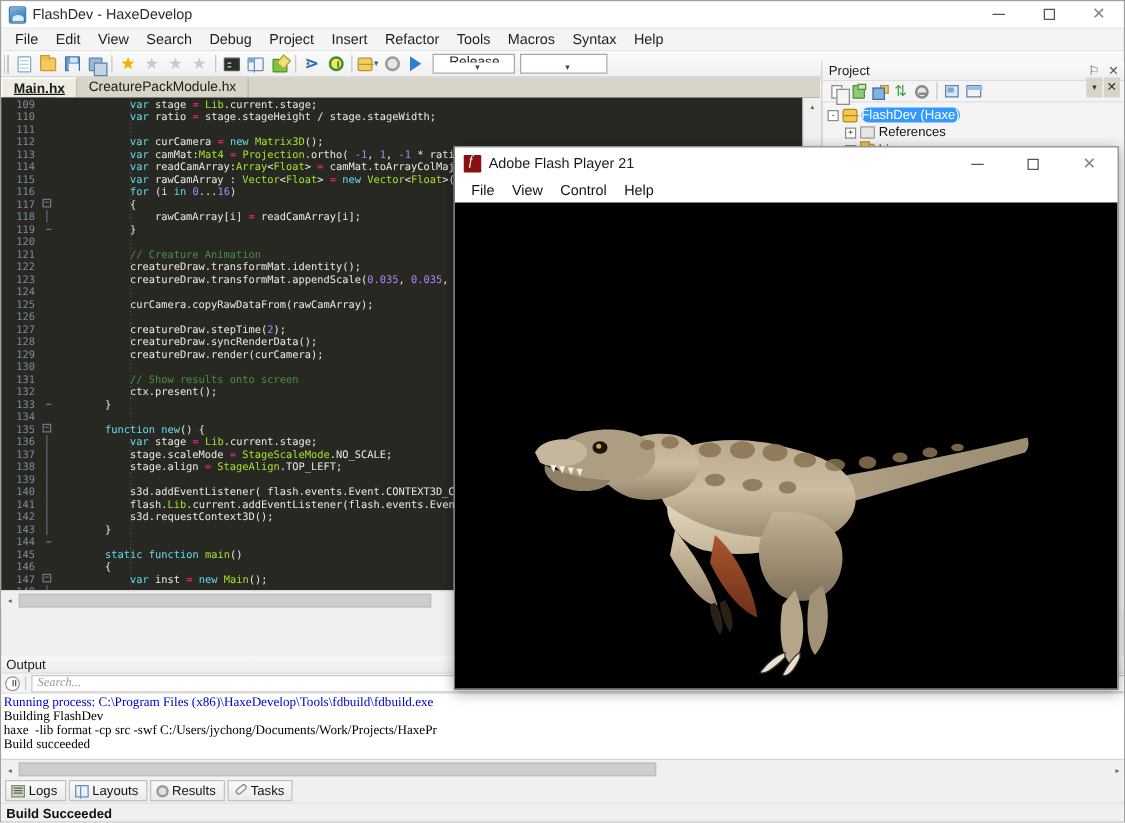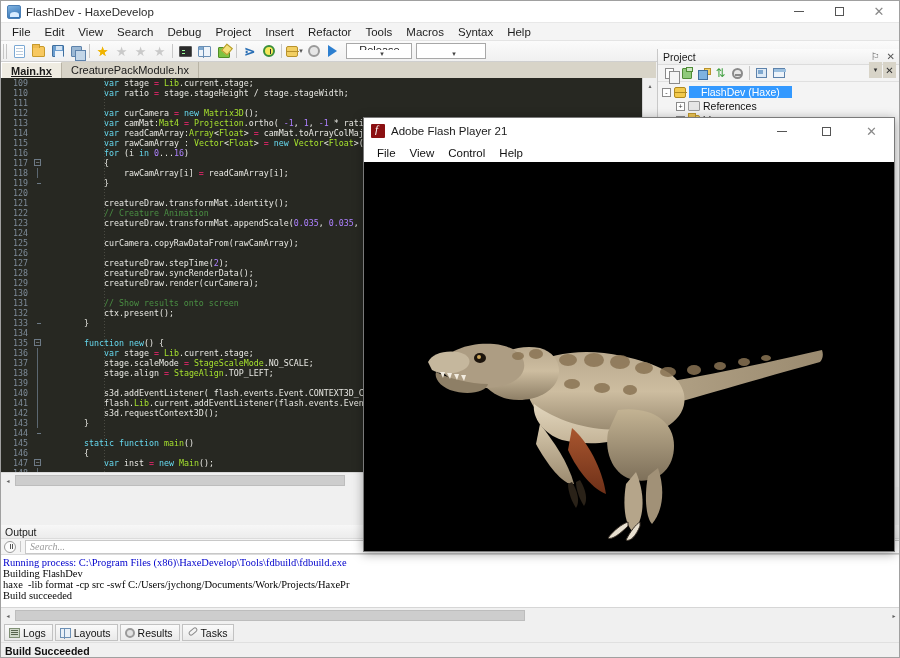--- a/index.html
+++ b/index.html
@@ -323,21 +323,21 @@
   .node-icon-pkg::after { content:""; position:absolute; left:0; top:4px; width:12px; height:1px; background:#b08a1f; }
   .node-icon-ref {
     width: 12px; height: 10px; background: #e6e6e6; border: 1px solid #9a9a9a;
     border-radius: 1px; flex: none;
   }
   .node-icon-folder {
     width: 12px; height: 10px; background: #f2cf63; border: 1px solid #bd962f;
     border-radius: 1px 2px 1px 1px; position: relative; flex: none;
   }
   .node-icon-folder::before{content:"";position:absolute;left:-1px;top:-3px;width:6px;height:3px;background:#ebc355;border:1px solid #bd962f;border-bottom:none;}
-  .node-sel { background: #3399ff; color: #fff; padding: 0 12px; }
+  .node-sel { background: #3399ff; color: #fff; padding: 0 0; border-radius: 6px; }
   .node-lbl { white-space: nowrap; }
 
   
   .bg-right-strip {
     position: absolute; left: 656px; top: 80px; width: 243px; height: 310px;
     overflow: hidden; pointer-events: none;
   }
   .bg-txt {
     position: absolute; font-family: "DejaVu Sans Mono", monospace;
     font-size: 8.3px; color: #9fb7cc;
@@ -608,22 +608,22 @@
           <div class="cl">&nbsp;</div>
           <div class="cl"><span class="pln">            </span><span class="kw">var</span><span class="id"> curCamera </span><span class="op">=</span><span class="pln"> </span><span class="kw">new</span><span class="pln"> </span><span class="typ">Matrix3D</span><span class="id">();</span></div>
           <div class="cl"><span class="pln">            </span><span class="kw">var</span><span class="id"> camMat:</span><span class="typ">Mat4</span><span class="id"> </span><span class="op">=</span><span class="pln"> </span><span class="typ">Projection</span><span class="id">.ortho( </span><span class="num">-1</span><span class="id">, </span><span class="num">1</span><span class="id">, </span><span class="num">-1</span><span class="id"> * ratio, </span><span class="num">1</span><span class="id"> * ratio, </span><span class="num">-1</span><span class="id">, </span><span class="num">1</span><span class="id">);</span></div>
           <div class="cl"><span class="pln">            </span><span class="kw">var</span><span class="id"> readCamArray:</span><span class="typ">Array</span><span class="id">&lt;</span><span class="typ">Float</span><span class="id">&gt; </span><span class="op">=</span><span class="id"> camMat.toArrayColMajor();</span></div>
           <div class="cl"><span class="pln">            </span><span class="kw">var</span><span class="id"> rawCamArray : </span><span class="typ">Vector</span><span class="id">&lt;</span><span class="typ">Float</span><span class="id">&gt; </span><span class="op">=</span><span class="pln"> </span><span class="kw">new</span><span class="pln"> </span><span class="typ">Vector</span><span class="id">&lt;</span><span class="typ">Float</span><span class="id">&gt;(</span><span class="num">16</span><span class="id">);</span></div>
           <div class="cl"><span class="pln">            </span><span class="kw">for</span><span class="id"> (i </span><span class="kw">in</span><span class="pln"> </span><span class="num">0</span><span class="id">...</span><span class="num">16</span><span class="id">)</span></div>
           <div class="cl"><span class="id">            {</span></div>
           <div class="cl"><span class="id">                rawCamArray[i] </span><span class="op">=</span><span class="id"> readCamArray[i];</span></div>
           <div class="cl"><span class="id">            }</span></div>
           <div class="cl">&nbsp;</div>
+          <div class="cl"><span class="cmt">            // Creature Animation</span></div>
           <div class="cl"><span class="id">            creatureDraw.transformMat.identity();</span></div>
-          <div class="cl"><span class="cmt">            // Creature Animation</span></div>
           <div class="cl"><span class="id">            creatureDraw.transformMat.appendScale(</span><span class="num">0.035</span><span class="id">, </span><span class="num">0.035</span><span class="id">, </span><span class="num">0.035</span><span class="id">);</span></div>
           <div class="cl">&nbsp;</div>
           <div class="cl"><span class="id">            curCamera.copyRawDataFrom(rawCamArray);</span></div>
           <div class="cl">&nbsp;</div>
           <div class="cl"><span class="id">            creatureDraw.stepTime(</span><span class="num">2</span><span class="id">);</span></div>
           <div class="cl"><span class="id">            creatureDraw.syncRenderData();</span></div>
           <div class="cl"><span class="id">            creatureDraw.render(curCamera);</span></div>
           <div class="cl">&nbsp;</div>
           <div class="cl"><span class="cmt">            // Show results onto screen</span></div>
           <div class="cl"><span class="id">            ctx.present();</span></div>

